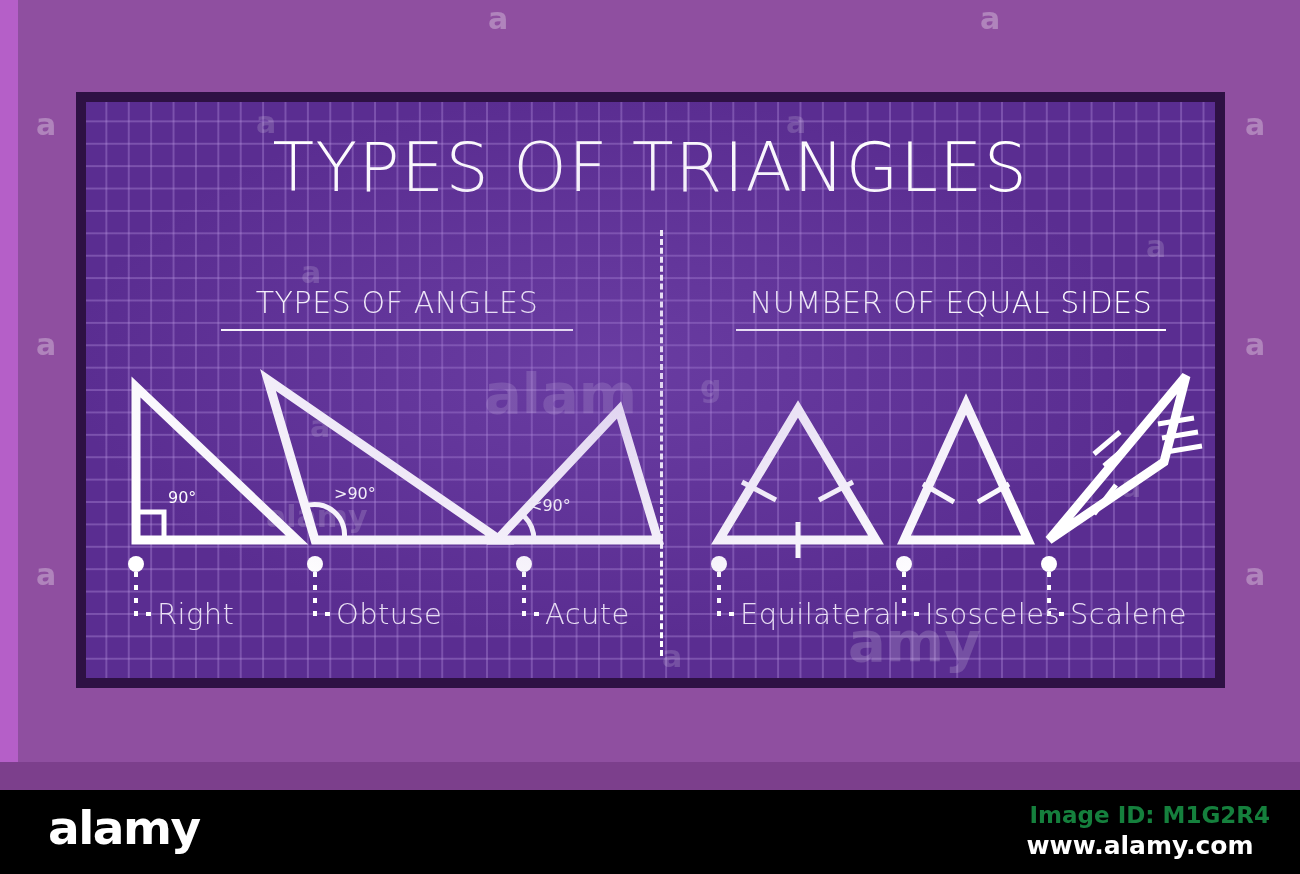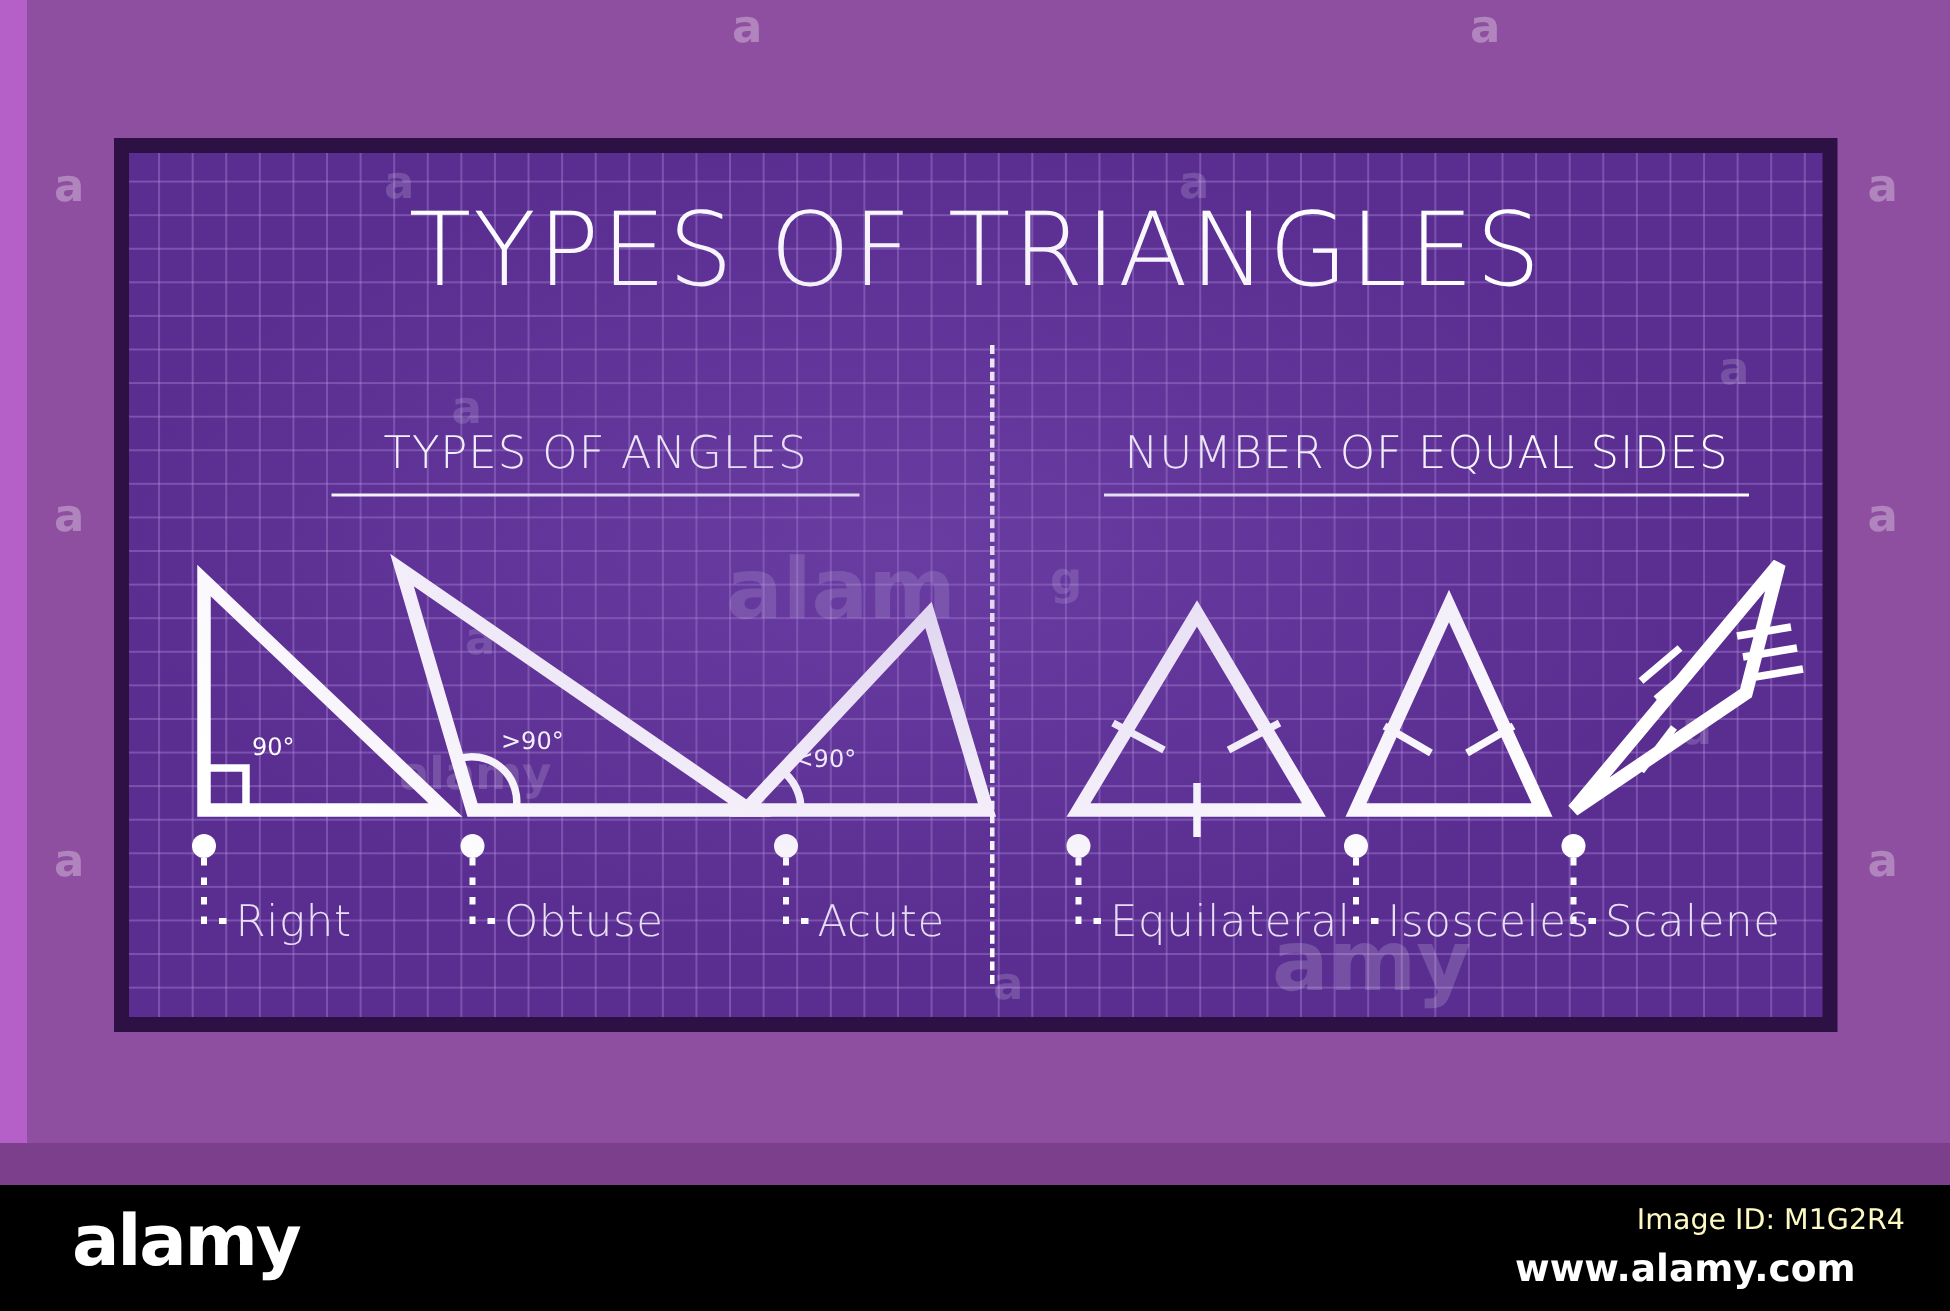--- a/index.html
+++ b/index.html
@@ -196,38 +196,38 @@
     font-size: 47px;
     font-weight: 700;
     letter-spacing: -1.5px;
     font-family: "DejaVu Sans", sans-serif;
     line-height: 1;
   }
   .footer-id {
     position: absolute;
     right: 30px;
     top: 14px;
-    color: #fef9c3;
-    font-size: 19px;
-    font-weight: 400;
+    color: #15803d;
+    font-size: 23px;
+    font-weight: 700;
     font-family: "DejaVu Sans", sans-serif;
     line-height: 1;
     text-align: right;
     width: 260px;
   }
   .footer-url {
     position: absolute;
     right: 30px;
     top: 43px;
     color: #ffffff;
     font-size: 25px;
     font-weight: 700;
     font-family: "DejaVu Sans", sans-serif;
     line-height: 1;
-    text-align: left;
+    text-align: center;
     width: 260px;
   }
 </style>
 </head>
 <body>
 
 <div id="stage">
 
   <div class="mat">
     <div class="mat-left-strip"></div>

